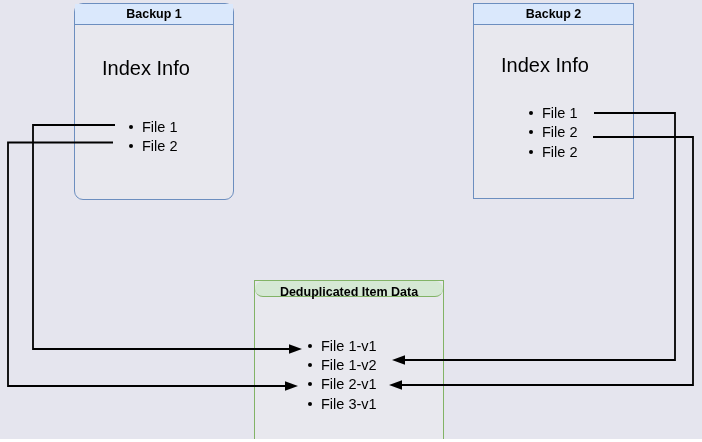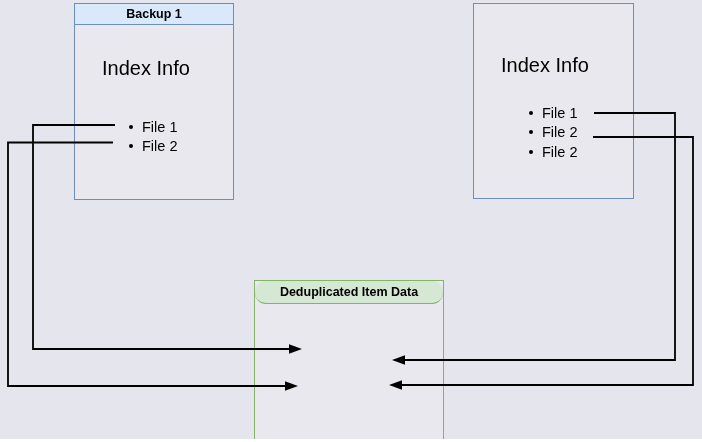--- a/index.html
+++ b/index.html
@@ -28,21 +28,21 @@
   }
   .backup .box-header {
     background: #dae8fc;
     border-bottom: 1.5px solid #6c8ebf;
     height: 21px;
     line-height: 20px;
   }
   .dedup .box-header {
     background: #d5e8d4;
     border-bottom: 1.5px solid #82b366;
-    height: 23px;
+    height: 16px;
     line-height: 22px;
     border-radius: 11px;
   }
   .index-label {
     position: absolute;
     font-size: 20px;
     line-height: 19px;
     white-space: nowrap;
   }
   .file-list {
@@ -88,38 +88,41 @@
     height: 3px;
     background: #ffffff;
     z-index: 4;
   }
 </style>
 </head>
 <body>
 
 <div class="canvas">
 
-  <div class="box backup" style="left:74px; top:3px; width:160px; height:197px;">
+  <div class="box backup" style="left:74px; top:3px; width:160px; height:197px;border-radius:9px;">
     <div class="box-header">
       <span>Backup 1</span>
     </div>
     <div class="index-label" style="left:27px; top:55px;">Index Info</div>
     <ul class="file-list lh-193" style="left:54px; top:113px;">
       <li>
         <span class="dot"></span>
         <span>File 1</span>
       </li>
       <li>
         <span class="dot"></span>
         <span>File 2</span>
       </li>
     </ul>
   </div>
 
   <div class="box backup" style="left:473px; top:3px; width:161px; height:196px;">
+    <div class="box-header">
+      <span>Backup 2</span>
+    </div>
     <div class="index-label" style="left:27px; top:52px;">Index Info</div>
     <ul class="file-list lh-196" style="left:55px; top:99px;">
       <li>
         <span class="dot"></span>
         <span>File 1</span>
       </li>
       <li>
         <span class="dot"></span>
         <span>File 2</span>
       </li>
@@ -127,20 +130,38 @@
         <span class="dot"></span>
         <span>File 2</span>
       </li>
     </ul>
   </div>
 
   <div class="box dedup" style="left:254px; top:280px; width:190px; height:160px;">
     <div class="box-header">
       <span>Deduplicated Item Data</span>
     </div>
+    <ul class="file-list lh-193" style="left:53px; top:55px;">
+      <li>
+        <span class="dot"></span>
+        <span>File 1-v1</span>
+      </li>
+      <li>
+        <span class="dot"></span>
+        <span>File 1-v2</span>
+      </li>
+      <li>
+        <span class="dot"></span>
+        <span>File 2-v1</span>
+      </li>
+      <li>
+        <span class="dot"></span>
+        <span>File 3-v1</span>
+      </li>
+    </ul>
   </div>
 
   <svg class="wires" width="702" height="442" viewBox="0 0 702 442">
     <path d="M115,125 L33,125 L33,349 L290,349"></path>
     <polygon points="302,349 289,344.3 289,353.7"></polygon>
 
     <path d="M113,142.5 L8,142.5 L8,386 L286,386"></path>
     <polygon points="298,386 285,381.3 285,390.7"></polygon>
 
     <path d="M594,113 L675,113 L675,360 L404,360"></path>

